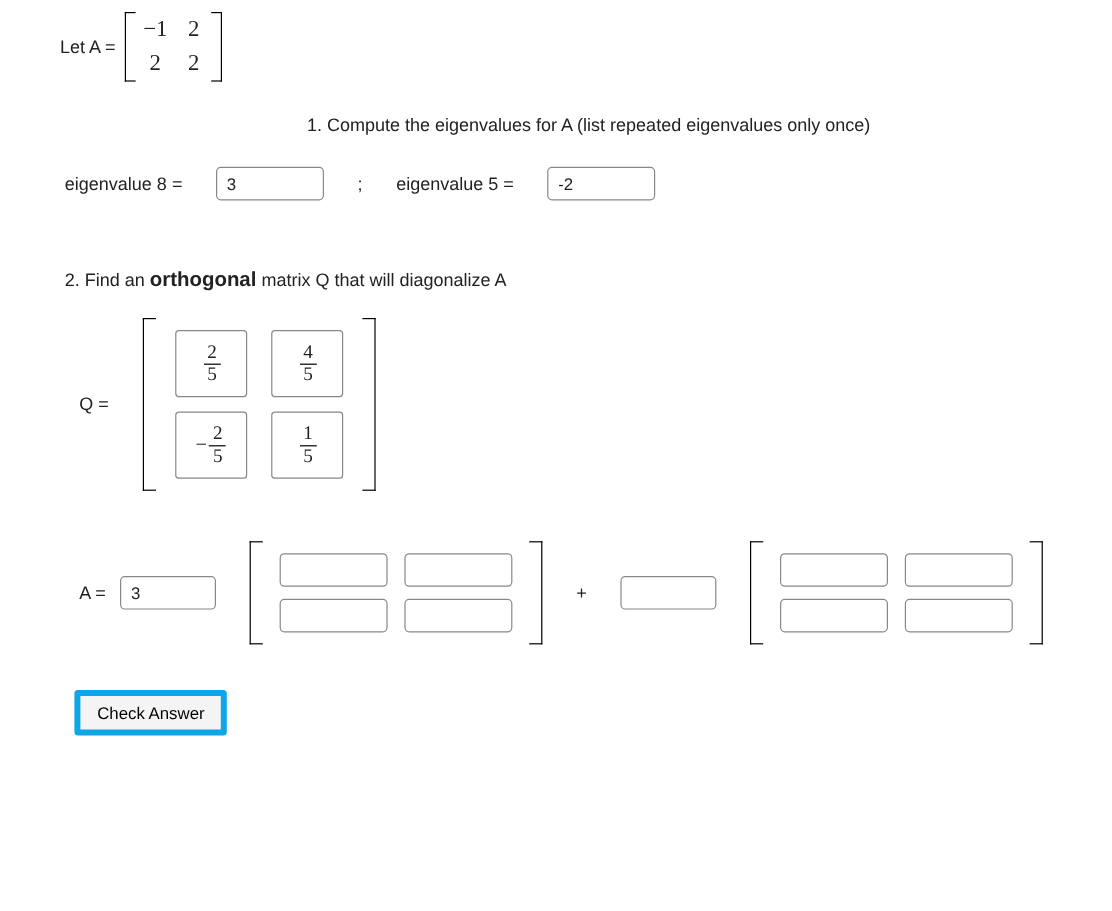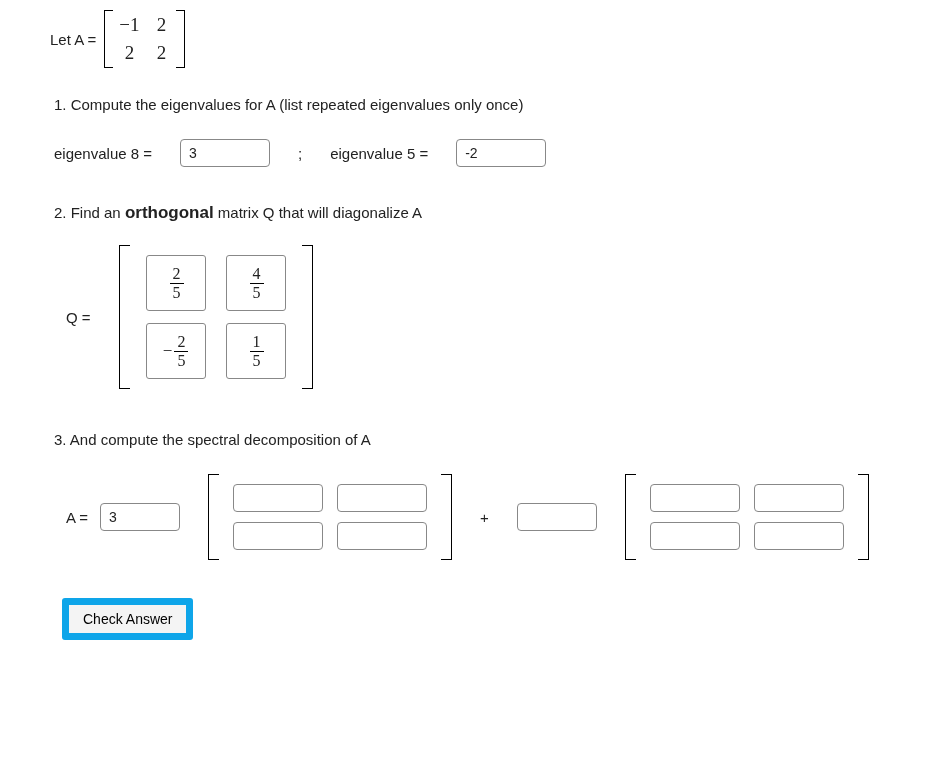--- a/index.html
+++ b/index.html
@@ -95,21 +95,21 @@
   .matrix-S .cells { grid-template-columns: repeat(2, auto); column-gap: 14px; row-gap: 10px; padding: 10px 14px; }
   .matrix-S .br { width: 10px; }
 
   .gap-s { margin: 0 6px; }
   .gap-m { margin: 0 14px; }
 
   button.btn {
     font-family: inherit;
     font-size: 14px;
     padding: 6px 14px;
-    border: 7px solid #0ea5e9;
+    border: 5px solid #0ea5e9;
     border-radius: 3px;
     background: #f4f4f4;
     cursor: pointer;
   }
 
   .indent { margin-left: 4px; }
   .q-indent { margin-left: 12px; }
   .bigword { font-weight: bold; font-size: 17px; }
 </style>
 </head>
@@ -123,35 +123,35 @@
       <span class="mcell">−1</span>
       <span class="mcell">2</span>
       <span class="mcell">2</span>
       <span class="mcell">2</span>
     </span>
     <span class="br br-r"></span>
   </span>
 </div>
 
 <div class="block indent">
-  <div style="margin-bottom:26px;">1. Compute the eigenvalues for A (list repeated eigenvalues only once)</div>
+  <div style="margin-bottom:26px;text-align:center;">1. Compute the eigenvalues for A (list repeated eigenvalues only once)</div>
   <div class="row">
     <span>eigenvalue 8 =</span>
     <span class="gap-m"></span>
     <input class="tx w-sm" value="3" style="">
     <span class="gap-m"></span>
     <span>;</span>
     <span class="gap-m"></span>
     <span>eigenvalue 5 =</span>
     <span class="gap-m"></span>
     <input class="tx w-sm" value="-2" style="">
   </div>
 </div>
 
-<div class="block indent" style="margin-top:36px;">
+<div class="block indent" style="margin-top:56px;">
   <div style="margin-bottom:22px;">
     <span>2. Find an </span><span class="bigword">orthogonal</span><span> matrix Q that will diagonalize A</span>
   </div>
   <div class="row q-indent">
     <span>Q =</span>
     <span class="gap-m"></span>
     <span class="matrix matrix-Q">
       <span class="br br-l"></span>
       <span class="cells">
         <span class="fracbox">
@@ -190,21 +190,20 @@
               </span>
           </span>
         </span>
       </span>
       <span class="br br-r"></span>
     </span>
   </div>
 </div>
 
 <div class="block indent" style="margin-top:42px;">
-  <div style="margin-bottom:26px;">3. And compute the spectral decomposition of A</div>
   <div class="row q-indent">
     <span>A =</span>
     <span class="gap-s"></span>
     <input class="tx w-med" value="3" style="">
     <span class="gap-m"></span>
     <span class="matrix matrix-S">
       <span class="br br-l"></span>
       <span class="cells">
         <input class="tx w-cell" value="" style="">
         <input class="tx w-cell" value="" style="">

